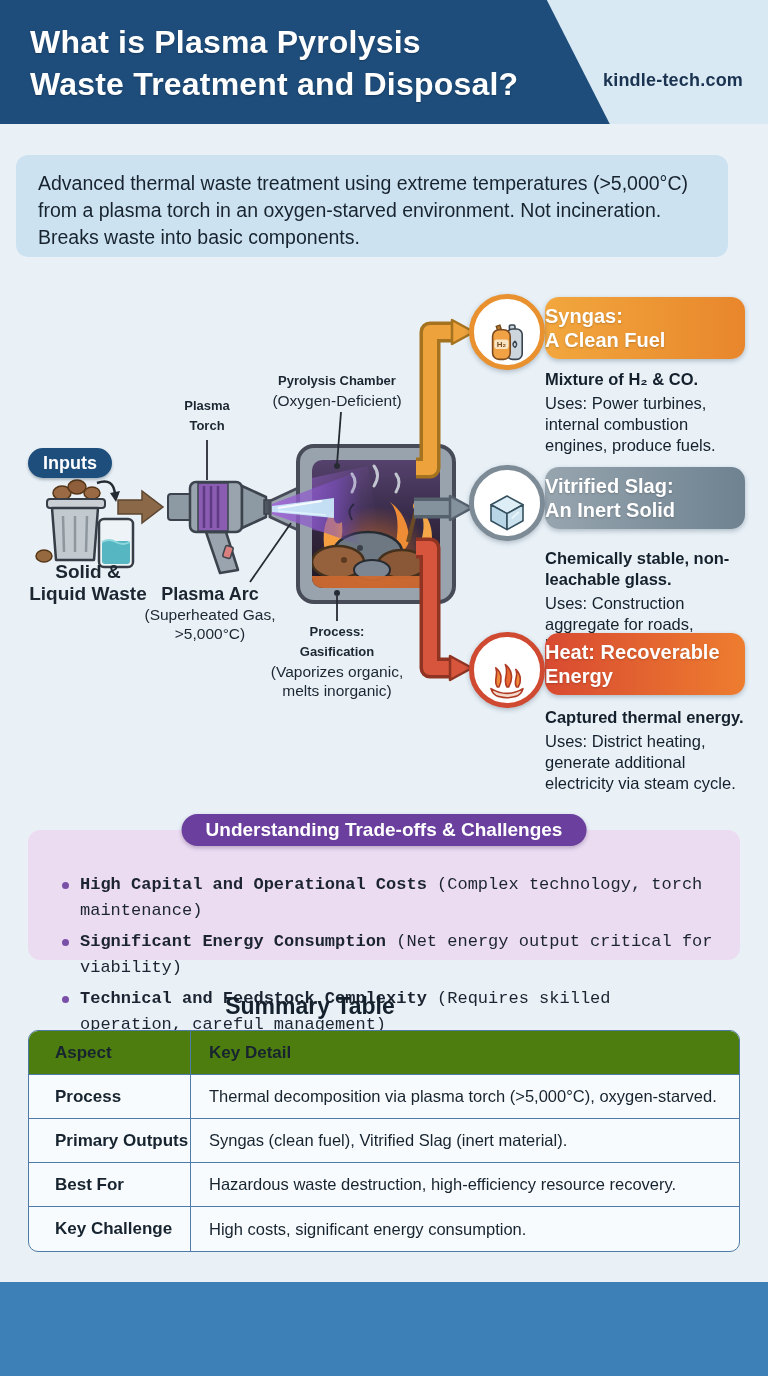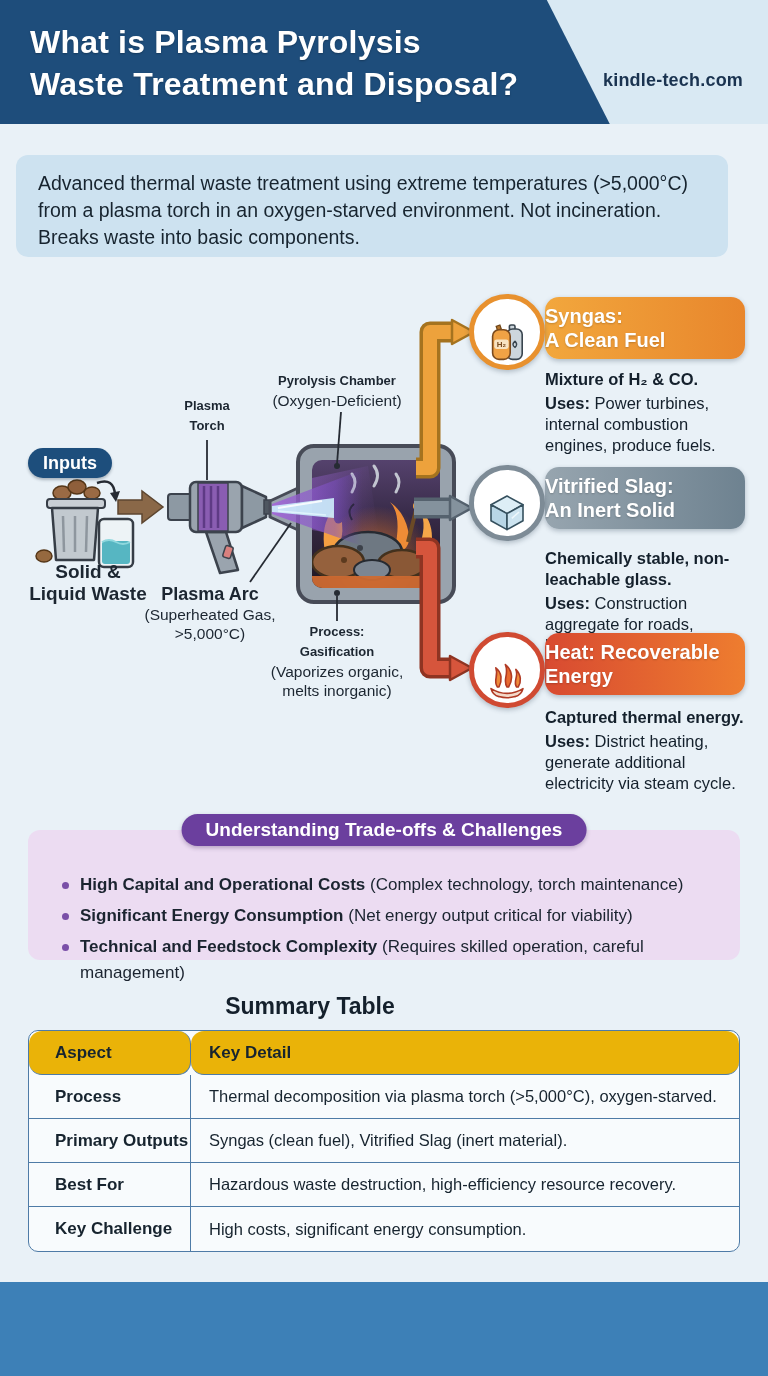--- a/index.html
+++ b/index.html
@@ -49,43 +49,43 @@
   .banner-slag{top:467px;background:linear-gradient(90deg,#97a5af,#6e8290);}
   .banner-heat{top:633px;background:linear-gradient(90deg,#d84a31,#ee7d2f);}
   .out-circle{position:absolute;left:469px;width:66px;height:66px;border-radius:50%;background:#fff;
     display:flex;align-items:flex-end;justify-content:center;box-shadow:0 2px 5px rgba(40,60,80,.3);}
   .circle-syngas{top:294px;border:5px solid #e8912e;}
   .circle-slag{top:465px;border:5px solid #7d8b96;}
   .circle-heat{top:632px;border:5px solid #d04a32;}
   .out-desc{position:absolute;left:545px;width:202px;font-size:16.5px;line-height:21px;color:#14202c;}
   .desc-syngas{top:369px;} .desc-slag{top:548px;} .desc-heat{top:707px;}
   .out-desc .lead{font-weight:700;display:block;margin-bottom:3px;}
-  .out-desc .uses b{font-weight:700;}
+  .out-desc .uses b{font-weight:400;}
 
   
   .tradeoffs-card{position:absolute;left:28px;top:830px;width:712px;height:130px;background:#ecdcf2;
     border-radius:12px;box-sizing:border-box;padding:42px 24px 0 34px;}
   .tradeoffs-pill{position:absolute;left:50%;transform:translateX(-50%);top:814px;height:32px;
     background:#6b3f9e;border-radius:16px;color:#fff;font-weight:700;font-size:19px;
     display:flex;align-items:center;padding:0 24px;white-space:nowrap;z-index:3;
     box-shadow:0 2px 4px rgba(60,30,90,.3);}
-  .tradeoff-item{display:flex;gap:11px;margin-bottom:5px;font-size:17px;line-height:26px;color:#1b2430;}
+  .tradeoff-item{display:flex;gap:11px;margin-bottom:5px;font-size:17px;line-height:26px;color:#1b2430;font-family:Liberation Mono, monospace;}
   .tradeoff-item .dot{width:7px;height:7px;border-radius:50%;background:#7a4fa8;margin-top:10px;flex:none;}
   .tradeoff-item b{font-weight:700;}
 
   
   .summary-title{position:absolute;left:0;top:993px;width:620px;text-align:center;
     font-size:23px;font-weight:700;color:#14202c;}
   .summary-table{position:absolute;left:28px;top:1030px;width:712px;border:1.6px solid #4e7ba7;
     border-radius:10px;overflow:hidden;background:#f8fbfd;display:grid;
     grid-template-columns:162px 1fr;grid-auto-rows:44px;box-sizing:border-box;}
   .cell{display:flex;align-items:center;border-bottom:1.2px solid #4e7ba7;font-size:16.5px;color:#17242f;}
   .cell.c1{padding-left:26px;border-right:1.4px solid #4e7ba7;font-weight:700;font-size:17px;}
   .cell.c2{padding-left:18px;}
-  .cell.head{background:#eab308;font-weight:700;font-size:17px;border-radius:13px;}
+  .cell.head{background:#4d7c0f;font-weight:700;font-size:17px;}
   .cell.last{border-bottom:none;}
 
   
   .footer-band{position:absolute;left:0;top:1282px;width:768px;height:94px;background:#3d80b7;}
 </style>
 </head>
 <body>
 
 <div id="page">
 

